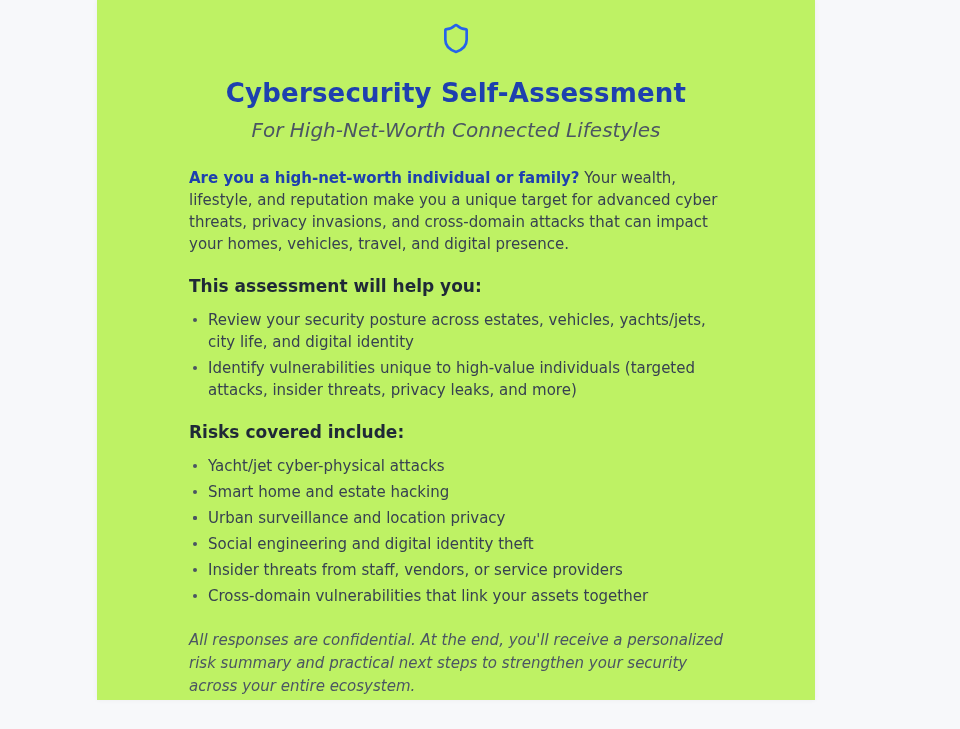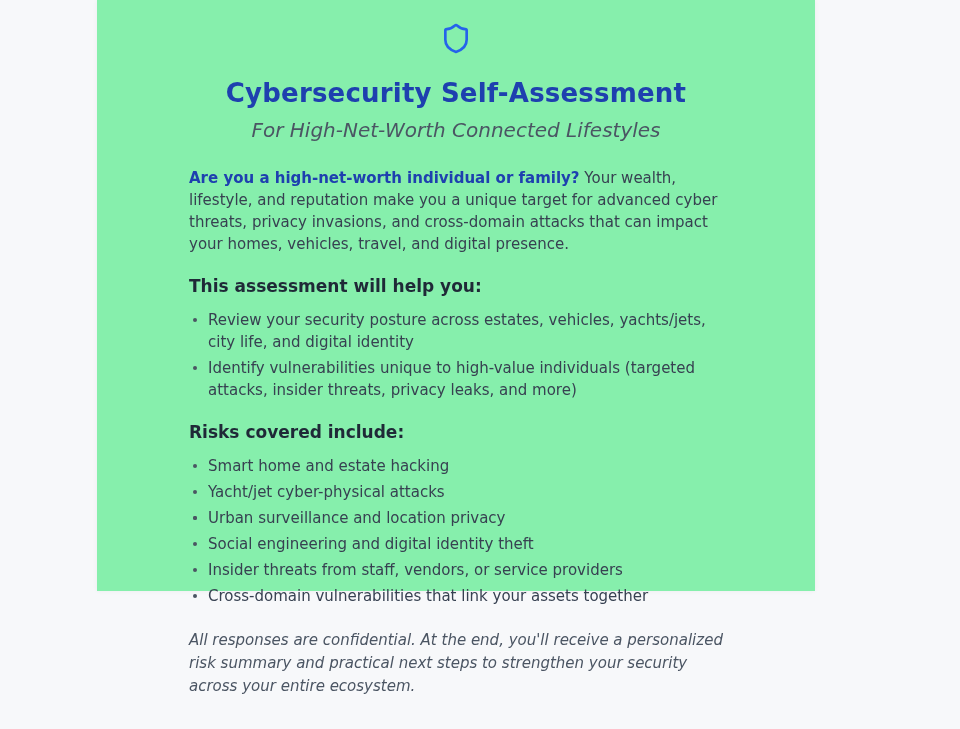--- a/index.html
+++ b/index.html
@@ -5,23 +5,23 @@
   * { margin: 0; padding: 0; box-sizing: border-box; }
   html, body {
     width: 960px;
     height: 729px;
     overflow: hidden;
     background: #f7f8fa;
     font-family: "DejaVu Sans", "Liberation Sans", sans-serif;
   }
   .card {
     width: 718px;
-    height: 591px;
+    height: 700px;
     margin-left: 97px;
-    background: #86efac;
+    background: #bef264;
     box-shadow: 0 0 5px rgba(0,0,0,0.05);
     padding-top: 20px;
   }
   .header { text-align: center; }
   .icon-wrap {
     display: flex;
     justify-content: center;
     height: 37px;
   }
   .icon-wrap svg { width: 32px; height: 37px; }
@@ -101,22 +101,22 @@
       <p class="intro"><strong class="lead">Are you a high-net-worth individual or family?</strong><span> Your wealth, lifestyle, and reputation make you a unique target for advanced cyber threats, privacy invasions, and cross-domain attacks that can impact your homes, vehicles, travel, and digital presence.</span></p>
 
       <h2>This assessment will help you:</h2>
       <ul>
           <li><span class="dot"></span><span>Review your security posture across estates, vehicles, yachts/jets, city life, and digital identity</span></li>
           <li><span class="dot"></span><span>Identify vulnerabilities unique to high-value individuals (targeted attacks, insider threats, privacy leaks, and more)</span></li>
         </ul>
 
       <h2>Risks covered include:</h2>
       <ul>
+          <li><span class="dot"></span><span>Yacht/jet cyber-physical attacks</span></li>
           <li><span class="dot"></span><span>Smart home and estate hacking</span></li>
-          <li><span class="dot"></span><span>Yacht/jet cyber-physical attacks</span></li>
           <li><span class="dot"></span></li>
           <li><span class="dot"></span><span>Urban surveillance and location privacy</span></li>
           <li><span class="dot"></span><span>Social engineering and digital identity theft</span></li>
           <li><span class="dot"></span><span>Insider threats from staff, vendors, or service providers</span></li>
           <li><span class="dot"></span><span>Cross-domain vulnerabilities that link your assets together</span></li>
         </ul>
 
       <p class="note">All responses are confidential. At the end, you'll receive a personalized risk summary and practical next steps to strengthen your security across your entire ecosystem.</p>
 
     </section>

